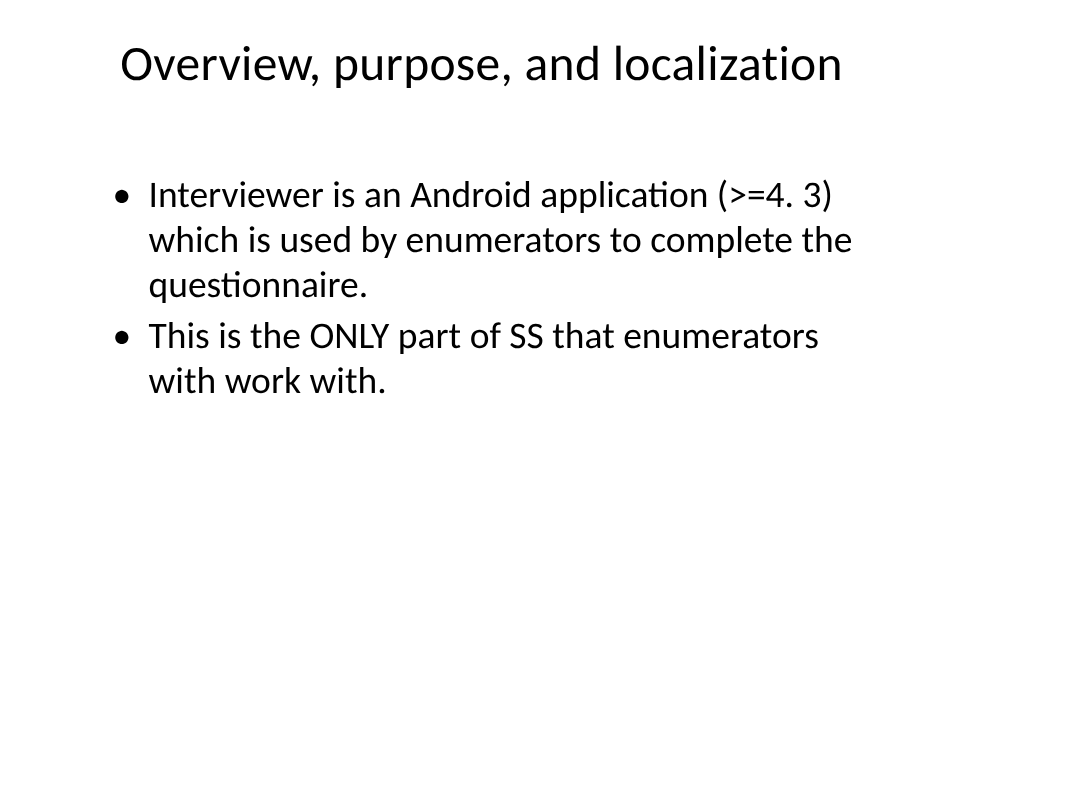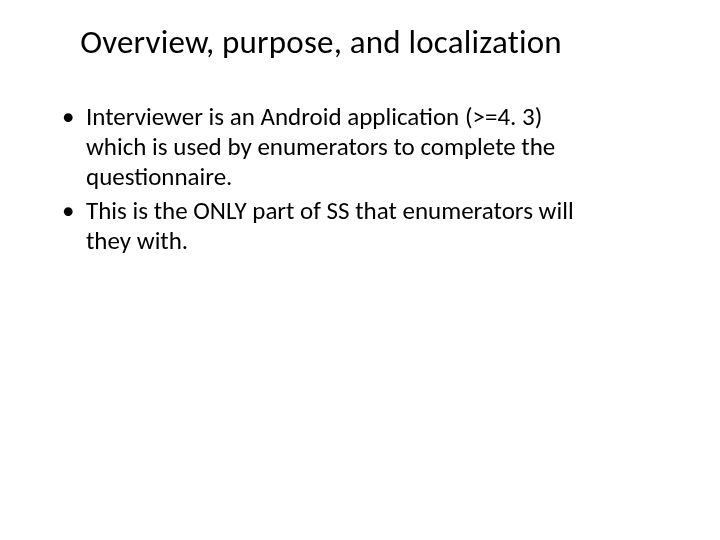--- a/index.html
+++ b/index.html
@@ -25,21 +25,21 @@
     text-align: center;
     margin: 0 0 40px 0;
     letter-spacing: 0.2px;
   }
   .body {
     font-size: 25px;
     line-height: 1.2;
   }
   ul.bullets {
     list-style: none;
-    margin: 0;
+    margin: 13px;
     padding: 0;
   }
   ul.bullets > li {
     position: relative;
     padding-left: 28px;
     margin: 0 0 4px 0;
   }
   ul.bullets > li::before {
     content: "•";
     position: absolute;
@@ -50,16 +50,16 @@
   }
 </style>
 </head>
 <body>
 
 <div class="slide">
   <h1 class="title">Overview, purpose, and localization</h1>
   <div class="body">
     <ul class="bullets">
       <li>Interviewer is an Android application (&gt;=4. 3) which is used by enumerators to complete the questionnaire.</li>
-      <li>This is the ONLY part of SS that enumerators will they with.</li>
+      <li>This is the ONLY part of SS that enumerators with work with.</li>
     </ul>
   </div>
 </div>
 
 </body></html>

